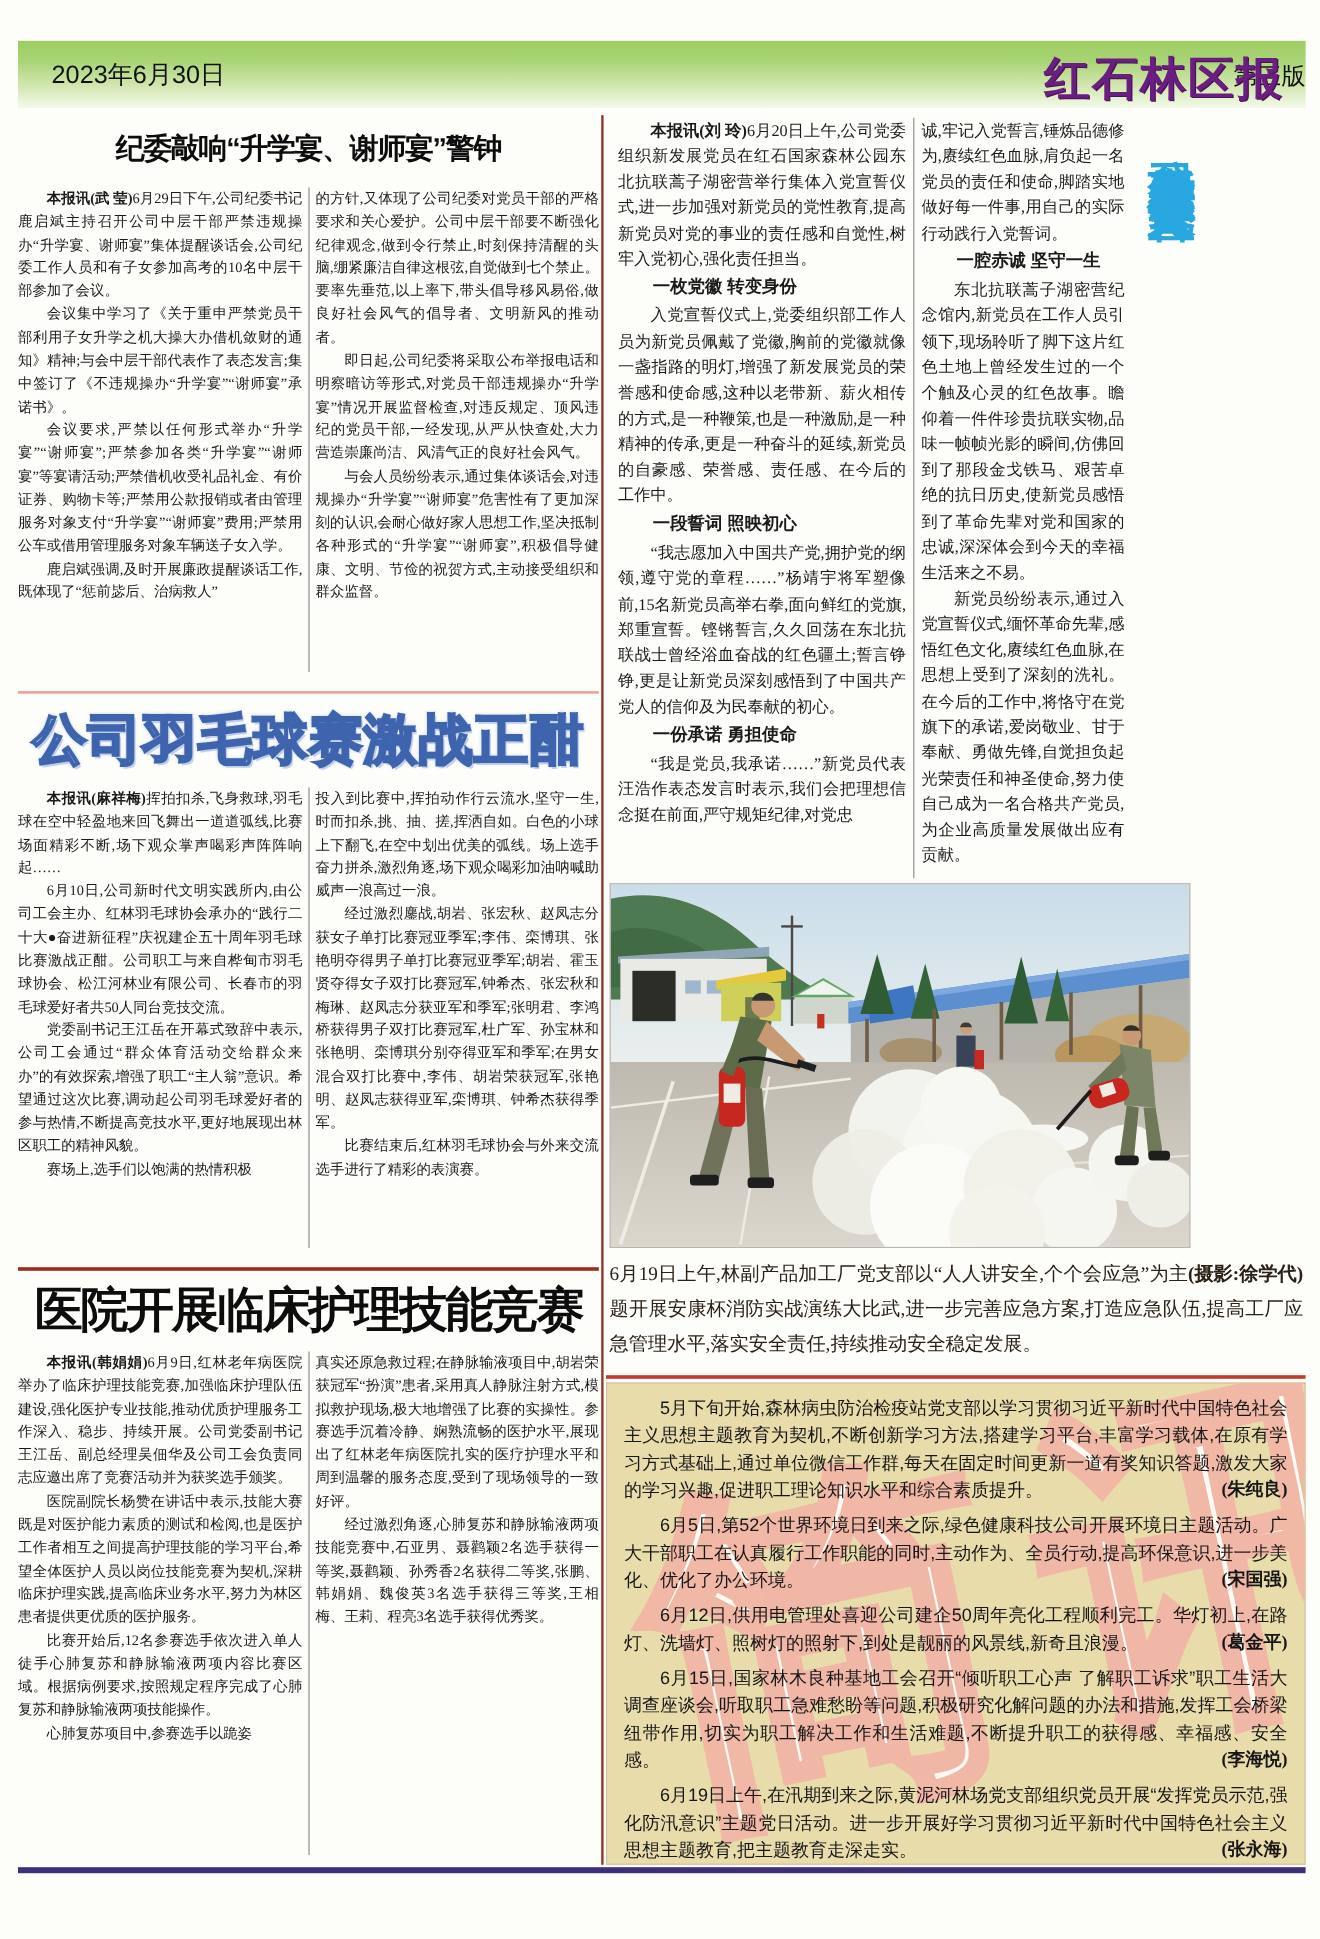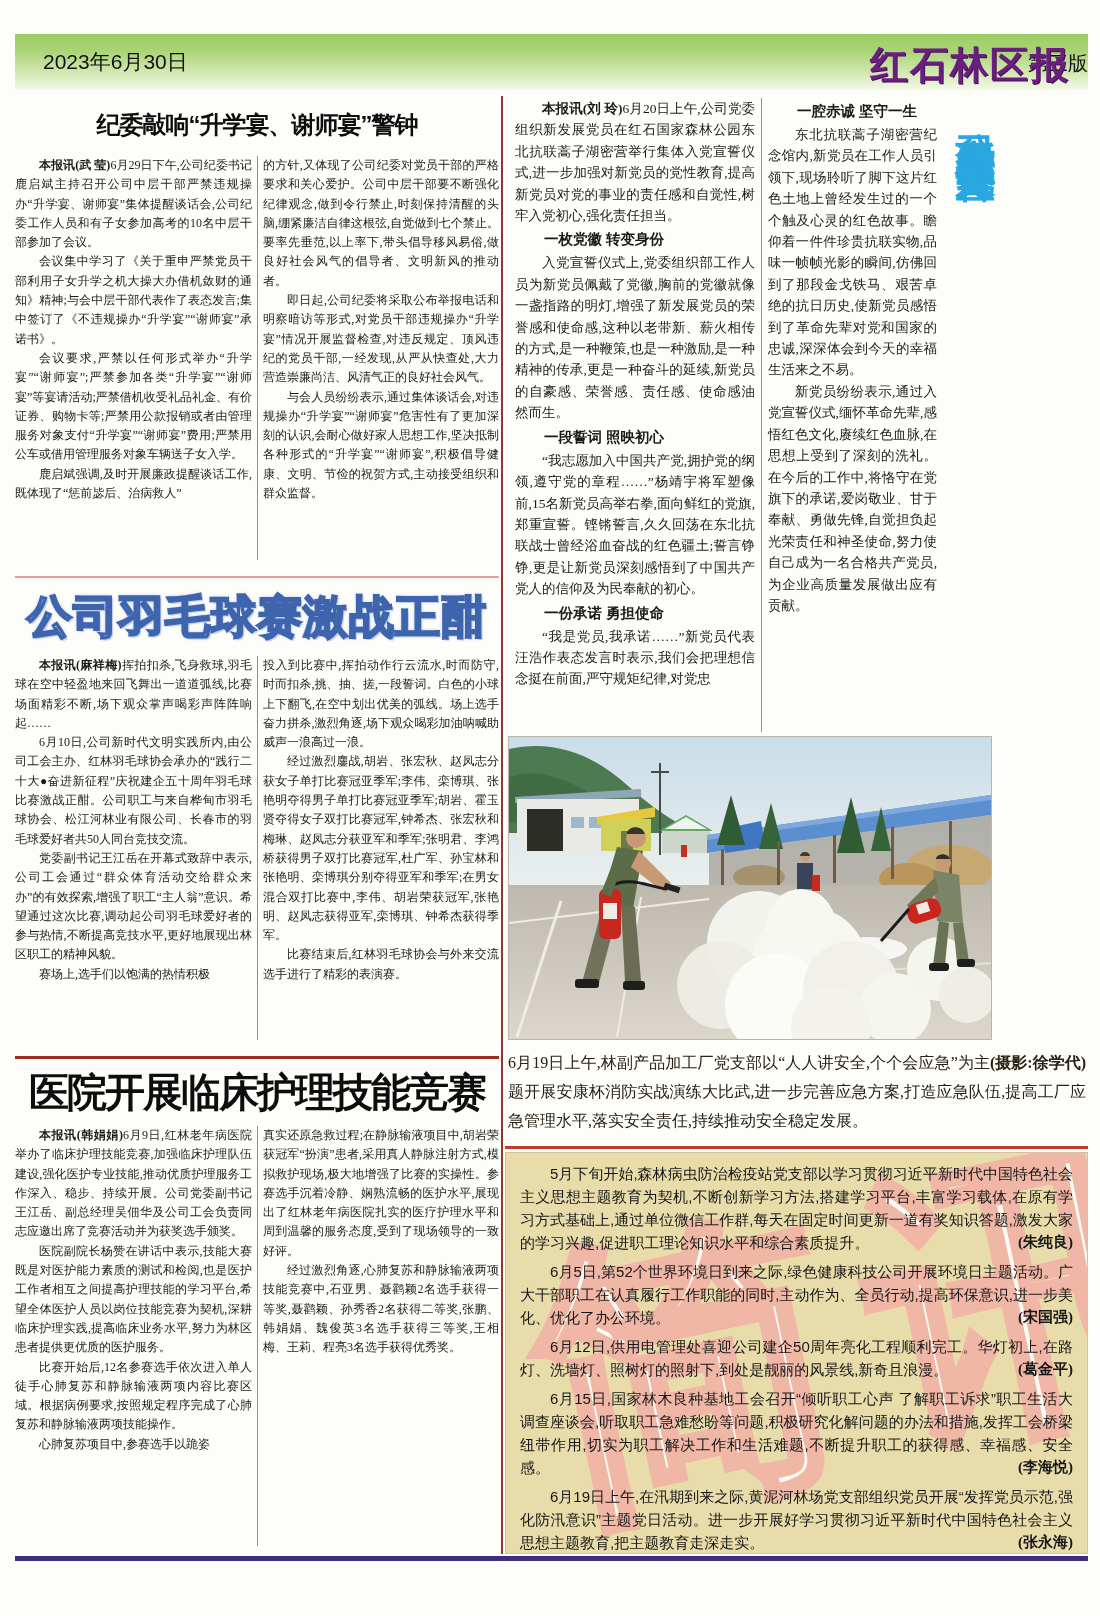--- a/index.html
+++ b/index.html
@@ -108,21 +108,21 @@
   <section class="art a2">
     <h1>公司羽毛球赛激战正酣</h1>
     <div class="cols">
       <div class="colL">
         <p class="ind"><b class="lead">本报讯(麻祥梅)</b><span>挥拍扣杀,飞身救球,羽毛球在空中轻盈地来回飞舞出一道道弧线,比赛场面精彩不断,场下观众掌声喝彩声阵阵响起……</span></p>
         <p class="ind">6月10日,公司新时代文明实践所内,由公司工会主办、红林羽毛球协会承办的“践行二十大●奋进新征程”庆祝建企五十周年羽毛球比赛激战正酣。公司职工与来自桦甸市羽毛球协会、松江河林业有限公司、长春市的羽毛球爱好者共50人同台竞技交流。</p>
         <p class="ind">党委副书记王江岳在开幕式致辞中表示,公司工会通过“群众体育活动交给群众来办”的有效探索,增强了职工“主人翁”意识。希望通过这次比赛,调动起公司羽毛球爱好者的参与热情,不断提高竞技水平,更好地展现出林区职工的精神风貌。</p>
         <p class="ind">赛场上,选手们以饱满的热情积极</p>
       </div>
       <div class="colR">
-        <p>投入到比赛中,挥拍动作行云流水,时而防守,时而扣杀,挑、抽、搓,一段誓词。白色的小球上下翻飞,在空中划出优美的弧线。场上选手奋力拼杀,激烈角逐,场下观众喝彩加油呐喊助威声一浪高过一浪。</p>
+        <p>投入到比赛中,挥拍动作行云流水,坚守一生,时而扣杀,挑、抽、搓,挥洒自如。白色的小球上下翻飞,在空中划出优美的弧线。场上选手奋力拼杀,激烈角逐,场下观众喝彩加油呐喊助威声一浪高过一浪。</p>
         <p class="ind">经过激烈鏖战,胡岩、张宏秋、赵凤志分获女子单打比赛冠亚季军;李伟、栾博琪、张艳明夺得男子单打比赛冠亚季军;胡岩、霍玉贤夺得女子双打比赛冠军,钟希杰、张宏秋和梅琳、赵凤志分获亚军和季军;张明君、李鸿桥获得男子双打比赛冠军,杜广军、孙宝林和张艳明、栾博琪分别夺得亚军和季军;在男女混合双打比赛中,李伟、胡岩荣获冠军,张艳明、赵凤志获得亚军,栾博琪、钟希杰获得季军。</p>
         <p class="ind">比赛结束后,红林羽毛球协会与外来交流选手进行了精彩的表演赛。</p>
       </div>
     </div>
   </section>
 
   <section class="art a3">
     <h1>医院开展临床护理技能竞赛</h1>
     <div class="cols">
       <div class="colL">
@@ -136,27 +136,28 @@
         <p class="ind">经过激烈角逐,心肺复苏和静脉输液两项技能竞赛中,石亚男、聂鹳颖2名选手获得一等奖,聂鹳颖、孙秀香2名获得二等奖,张鹏、韩娟娟、魏俊英3名选手获得三等奖,王相梅、王莉、程亮3名选手获得优秀奖。</p>
       </div>
     </div>
   </section>
 
   <section class="mid">
     <div class="cols">
       <div class="mcolA">
         <p class="ind"><b class="lead">本报讯(刘 玲)</b><span>6月20日上午,公司党委组织新发展党员在红石国家森林公园东北抗联蒿子湖密营举行集体入党宣誓仪式,进一步加强对新党员的党性教育,提高新党员对党的事业的责任感和自觉性,树牢入党初心,强化责任担当。</span></p>
         <p class="sh">一枚党徽 转变身份</p>
-        <p class="ind">入党宣誓仪式上,党委组织部工作人员为新党员佩戴了党徽,胸前的党徽就像一盏指路的明灯,增强了新发展党员的荣誉感和使命感,这种以老带新、薪火相传的方式,是一种鞭策,也是一种激励,是一种精神的传承,更是一种奋斗的延续,新党员的自豪感、荣誉感、责任感、使命感油然而生。</p>
+        <p class="ind">入党宣誓仪式上,党委组织部工作人员为新党员佩戴了党徽,胸前的党徽就像一盏指路的明灯,增强了新发展党员的荣誉感和使命感,这种以老带新、薪火相传的方式,是一种鞭策,也是一种激励,是一种精神的传承,更是一种奋斗的延续,新党员的自豪感、荣誉感、责任感、在今后的工作中。</p>
         <p class="sh">一段誓词 照映初心</p>
         <p class="ind">“我志愿加入中国共产党,拥护党的纲领,遵守党的章程……”杨靖宇将军塑像前,15名新党员高举右拳,面向鲜红的党旗,郑重宣誓。铿锵誓言,久久回荡在东北抗联战士曾经浴血奋战的红色疆土;誓言铮铮,更是让新党员深刻感悟到了中国共产党人的信仰及为民奉献的初心。</p>
         <p class="sh">一份承诺 勇担使命</p>
         <p class="ind">“我是党员,我承诺……”新党员代表汪浩作表态发言时表示,我们会把理想信念挺在前面,严守规矩纪律,对党忠</p>
       </div>
       <div class="mcolB">
+        <p>诚,牢记入党誓言,锤炼品德修为,赓续红色血脉,肩负起一名党员的责任和使命,脚踏实地做好每一件事,用自己的实际行动践行入党誓词。</p>
         <p class="sh">一腔赤诚 坚守一生</p>
         <p class="ind">东北抗联蒿子湖密营纪念馆内,新党员在工作人员引领下,现场聆听了脚下这片红色土地上曾经发生过的一个个触及心灵的红色故事。瞻仰着一件件珍贵抗联实物,品味一帧帧光影的瞬间,仿佛回到了那段金戈铁马、艰苦卓绝的抗日历史,使新党员感悟到了革命先辈对党和国家的忠诚,深深体会到今天的幸福生活来之不易。</p>
         <p class="ind">新党员纷纷表示,通过入党宣誓仪式,缅怀革命先辈,感悟红色文化,赓续红色血脉,在思想上受到了深刻的洗礼。在今后的工作中,将恪守在党旗下的承诺,爱岗敬业、甘于奉献、勇做先锋,自觉担负起光荣责任和神圣使命,努力使自己成为一名合格共产党员,为企业高质量发展做出应有贡献。</p>
       </div>
     </div>
   </section>
 
   <div class="vtitle">公司新发展党员举行集体入党宣誓</div>
 
   <div class="photo">

